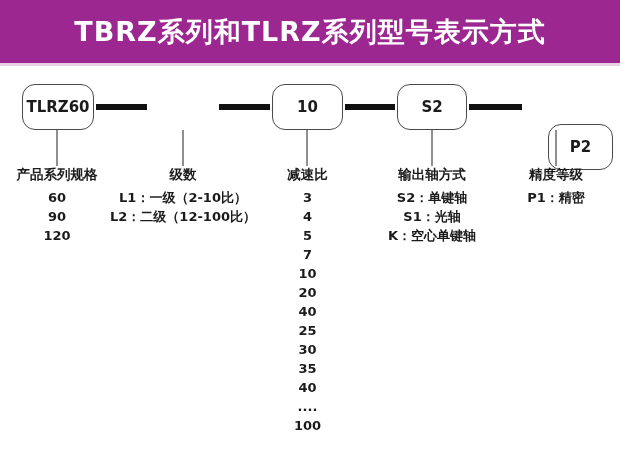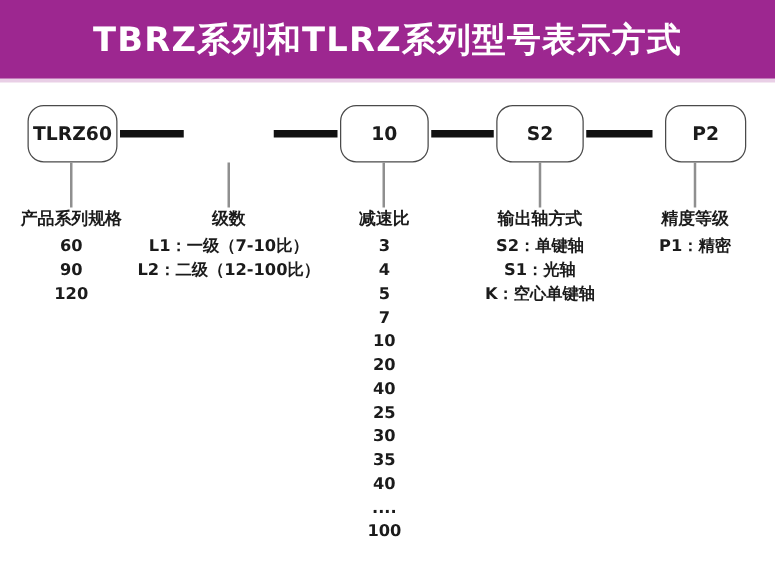--- a/index.html
+++ b/index.html
@@ -38,21 +38,21 @@
     background:#ffffff;
     border:1.6px solid var(--box-border);
     border-radius:13px;
     display:flex;align-items:center;justify-content:center;
     font-size:15px;font-weight:bold;color:var(--text);
   }
   .box-1{left:22px;width:72px;}
   .box-2{left:149px;width:68px;}
   .box-3{left:272px;width:71px;}
   .box-4{left:397px;width:70px;}
-  .box-5{left:532px;width:65px;}
+  .box-5{left:548px;width:65px;margin-top:40px;}
   .connector{
     position:absolute;top:104px;height:6px;background:var(--line);
   }
   .conn-1{left:96px;width:51px;}
   .conn-2{left:219px;width:51px;}
   .conn-3{left:345px;width:50px;}
   .conn-4{left:469px;width:53px;}
   .drop-line{
     position:absolute;top:130px;height:36px;width:2px;background:var(--drop-line);
   }
@@ -112,21 +112,21 @@
 
   <div class="column col-1">
     <div class="col-header">产品系列规格</div>
     <div class="col-item">60</div>
     <div class="col-item">90</div>
     <div class="col-item">120</div>
   </div>
 
   <div class="column col-2">
     <div class="col-header">级数</div>
-    <div class="col-item">L1：一级（7-10比）</div>
+    <div class="col-item">L1：一级（2-10比）</div>
     <div class="col-item">L2：二级（12-100比）</div>
   </div>
 
   <div class="column col-3">
     <div class="col-header">减速比</div>
     <div class="col-item">3</div>
     <div class="col-item">4</div>
     <div class="col-item">5</div>
     <div class="col-item">7</div>
     <div class="col-item">10</div>

